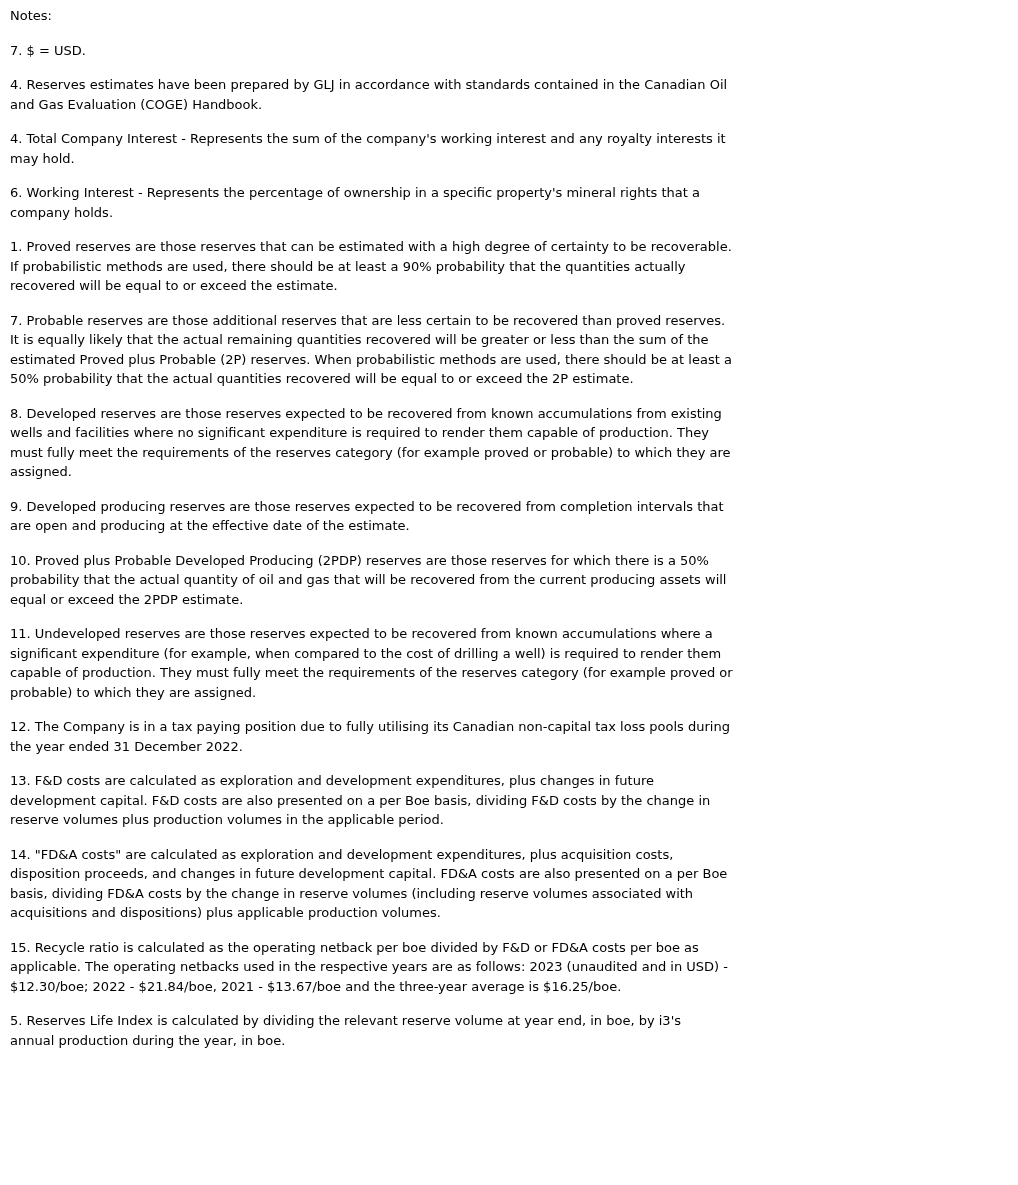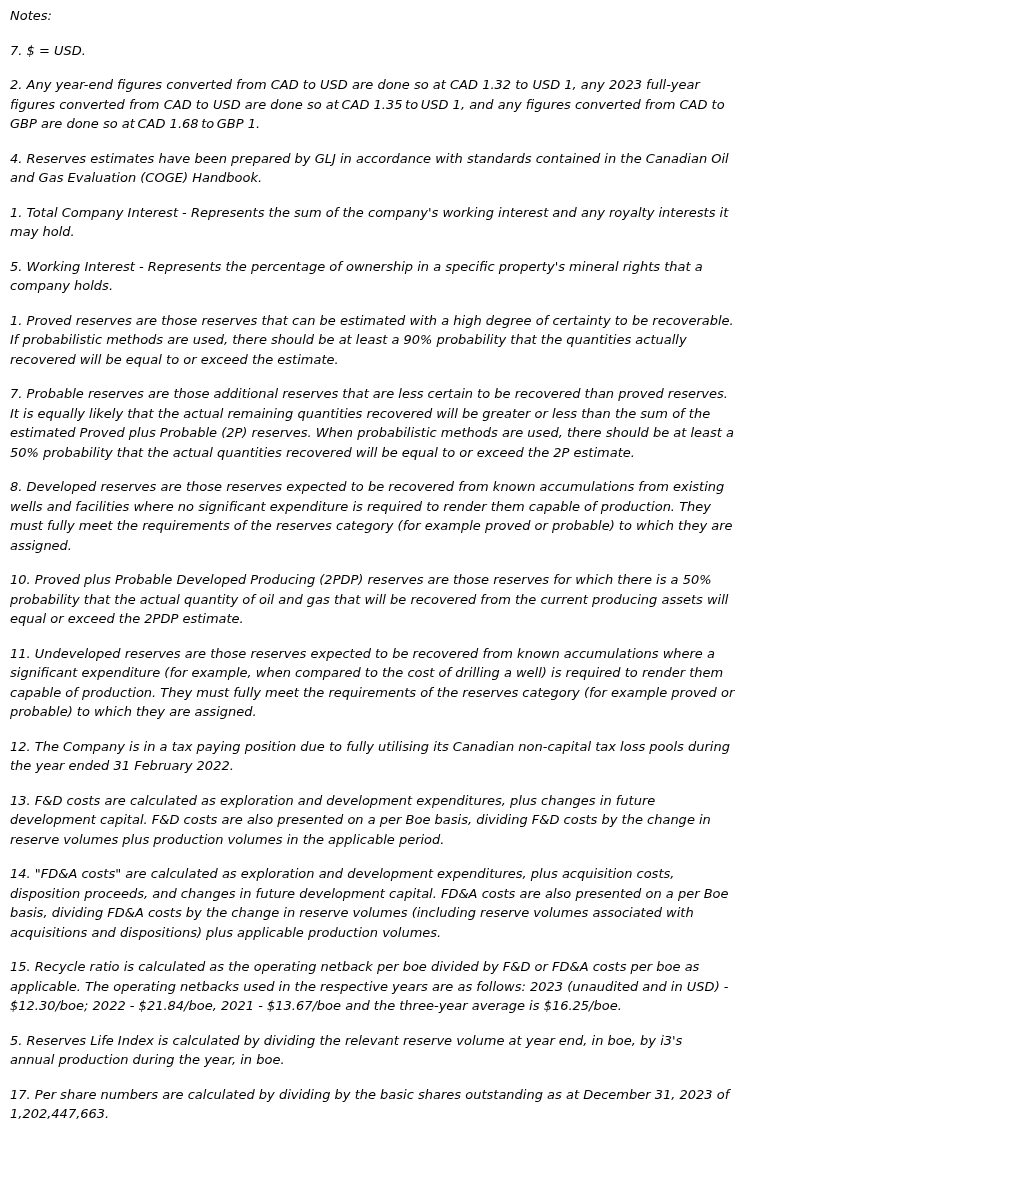--- a/index.html
+++ b/index.html
@@ -16,68 +16,64 @@
     font-family: "DejaVu Sans", "Liberation Sans", sans-serif;
     font-size: 13px;
     line-height: 19.5px;
     color: #000000;
     -webkit-font-smoothing: antialiased;
   }
   .doc p {
     margin: 0 0 15px 0;
     white-space: pre-line;   
     max-width: 998px;
-    font-style: italic;
   }
   .doc p:last-child {
     margin-bottom: 0;
   }
 </style>
 </head>
 <body>
 
 <div class="doc">
   <p>Notes:</p>
   <p>7. $ = USD.</p>
-  <p>2. Any year-end figures converted from CAD to USD are done so at CAD 1.32 to USD 1, any 2023 full-year
-figures converted from CAD to USD are done so at CAD 1.35 to USD 1, and any figures converted from CAD to
-GBP are done so at CAD 1.68 to GBP 1.</p>
   <p>4. Reserves estimates have been prepared by GLJ in accordance with standards contained in the Canadian Oil
 and Gas Evaluation (COGE) Handbook.</p>
-  <p>1. Total Company Interest - Represents the sum of the company's working interest and any royalty interests it
+  <p>4. Total Company Interest - Represents the sum of the company's working interest and any royalty interests it
 may hold.</p>
-  <p>5. Working Interest - Represents the percentage of ownership in a specific property's mineral rights that a
+  <p>6. Working Interest - Represents the percentage of ownership in a specific property's mineral rights that a
 company holds.</p>
   <p>1. Proved reserves are those reserves that can be estimated with a high degree of certainty to be recoverable.
 If probabilistic methods are used, there should be at least a 90% probability that the quantities actually
 recovered will be equal to or exceed the estimate.</p>
   <p>7. Probable reserves are those additional reserves that are less certain to be recovered than proved reserves.
 It is equally likely that the actual remaining quantities recovered will be greater or less than the sum of the
 estimated Proved plus Probable (2P) reserves. When probabilistic methods are used, there should be at least a
 50% probability that the actual quantities recovered will be equal to or exceed the 2P estimate.</p>
   <p>8. Developed reserves are those reserves expected to be recovered from known accumulations from existing
 wells and facilities where no significant expenditure is required to render them capable of production. They
 must fully meet the requirements of the reserves category (for example proved or probable) to which they are
 assigned.</p>
+  <p>9. Developed producing reserves are those reserves expected to be recovered from completion intervals that
+are open and producing at the effective date of the estimate.</p>
   <p>10. Proved plus Probable Developed Producing (2PDP) reserves are those reserves for which there is a 50%
 probability that the actual quantity of oil and gas that will be recovered from the current producing assets will
 equal or exceed the 2PDP estimate.</p>
   <p>11. Undeveloped reserves are those reserves expected to be recovered from known accumulations where a
 significant expenditure (for example, when compared to the cost of drilling a well) is required to render them
 capable of production. They must fully meet the requirements of the reserves category (for example proved or
 probable) to which they are assigned.</p>
   <p>12. The Company is in a tax paying position due to fully utilising its Canadian non-capital tax loss pools during
-the year ended 31 February 2022.</p>
+the year ended 31 December 2022.</p>
   <p>13. F&amp;D costs are calculated as exploration and development expenditures, plus changes in future
 development capital. F&amp;D costs are also presented on a per Boe basis, dividing F&amp;D costs by the change in
 reserve volumes plus production volumes in the applicable period.</p>
   <p>14. "FD&amp;A costs" are calculated as exploration and development expenditures, plus acquisition costs,
 disposition proceeds, and changes in future development capital. FD&amp;A costs are also presented on a per Boe
 basis, dividing FD&amp;A costs by the change in reserve volumes (including reserve volumes associated with
 acquisitions and dispositions) plus applicable production volumes.</p>
   <p>15. Recycle ratio is calculated as the operating netback per boe divided by F&amp;D or FD&amp;A costs per boe as
 applicable. The operating netbacks used in the respective years are as follows: 2023 (unaudited and in USD) -
 $12.30/boe; 2022 - $21.84/boe, 2021 - $13.67/boe and the three-year average is $16.25/boe.</p>
   <p>5. Reserves Life Index is calculated by dividing the relevant reserve volume at year end, in boe, by i3's
 annual production during the year, in boe.</p>
-  <p>17. Per share numbers are calculated by dividing by the basic shares outstanding as at December 31, 2023 of
-1,202,447,663.</p>
 </div>
 
 </body></html>

